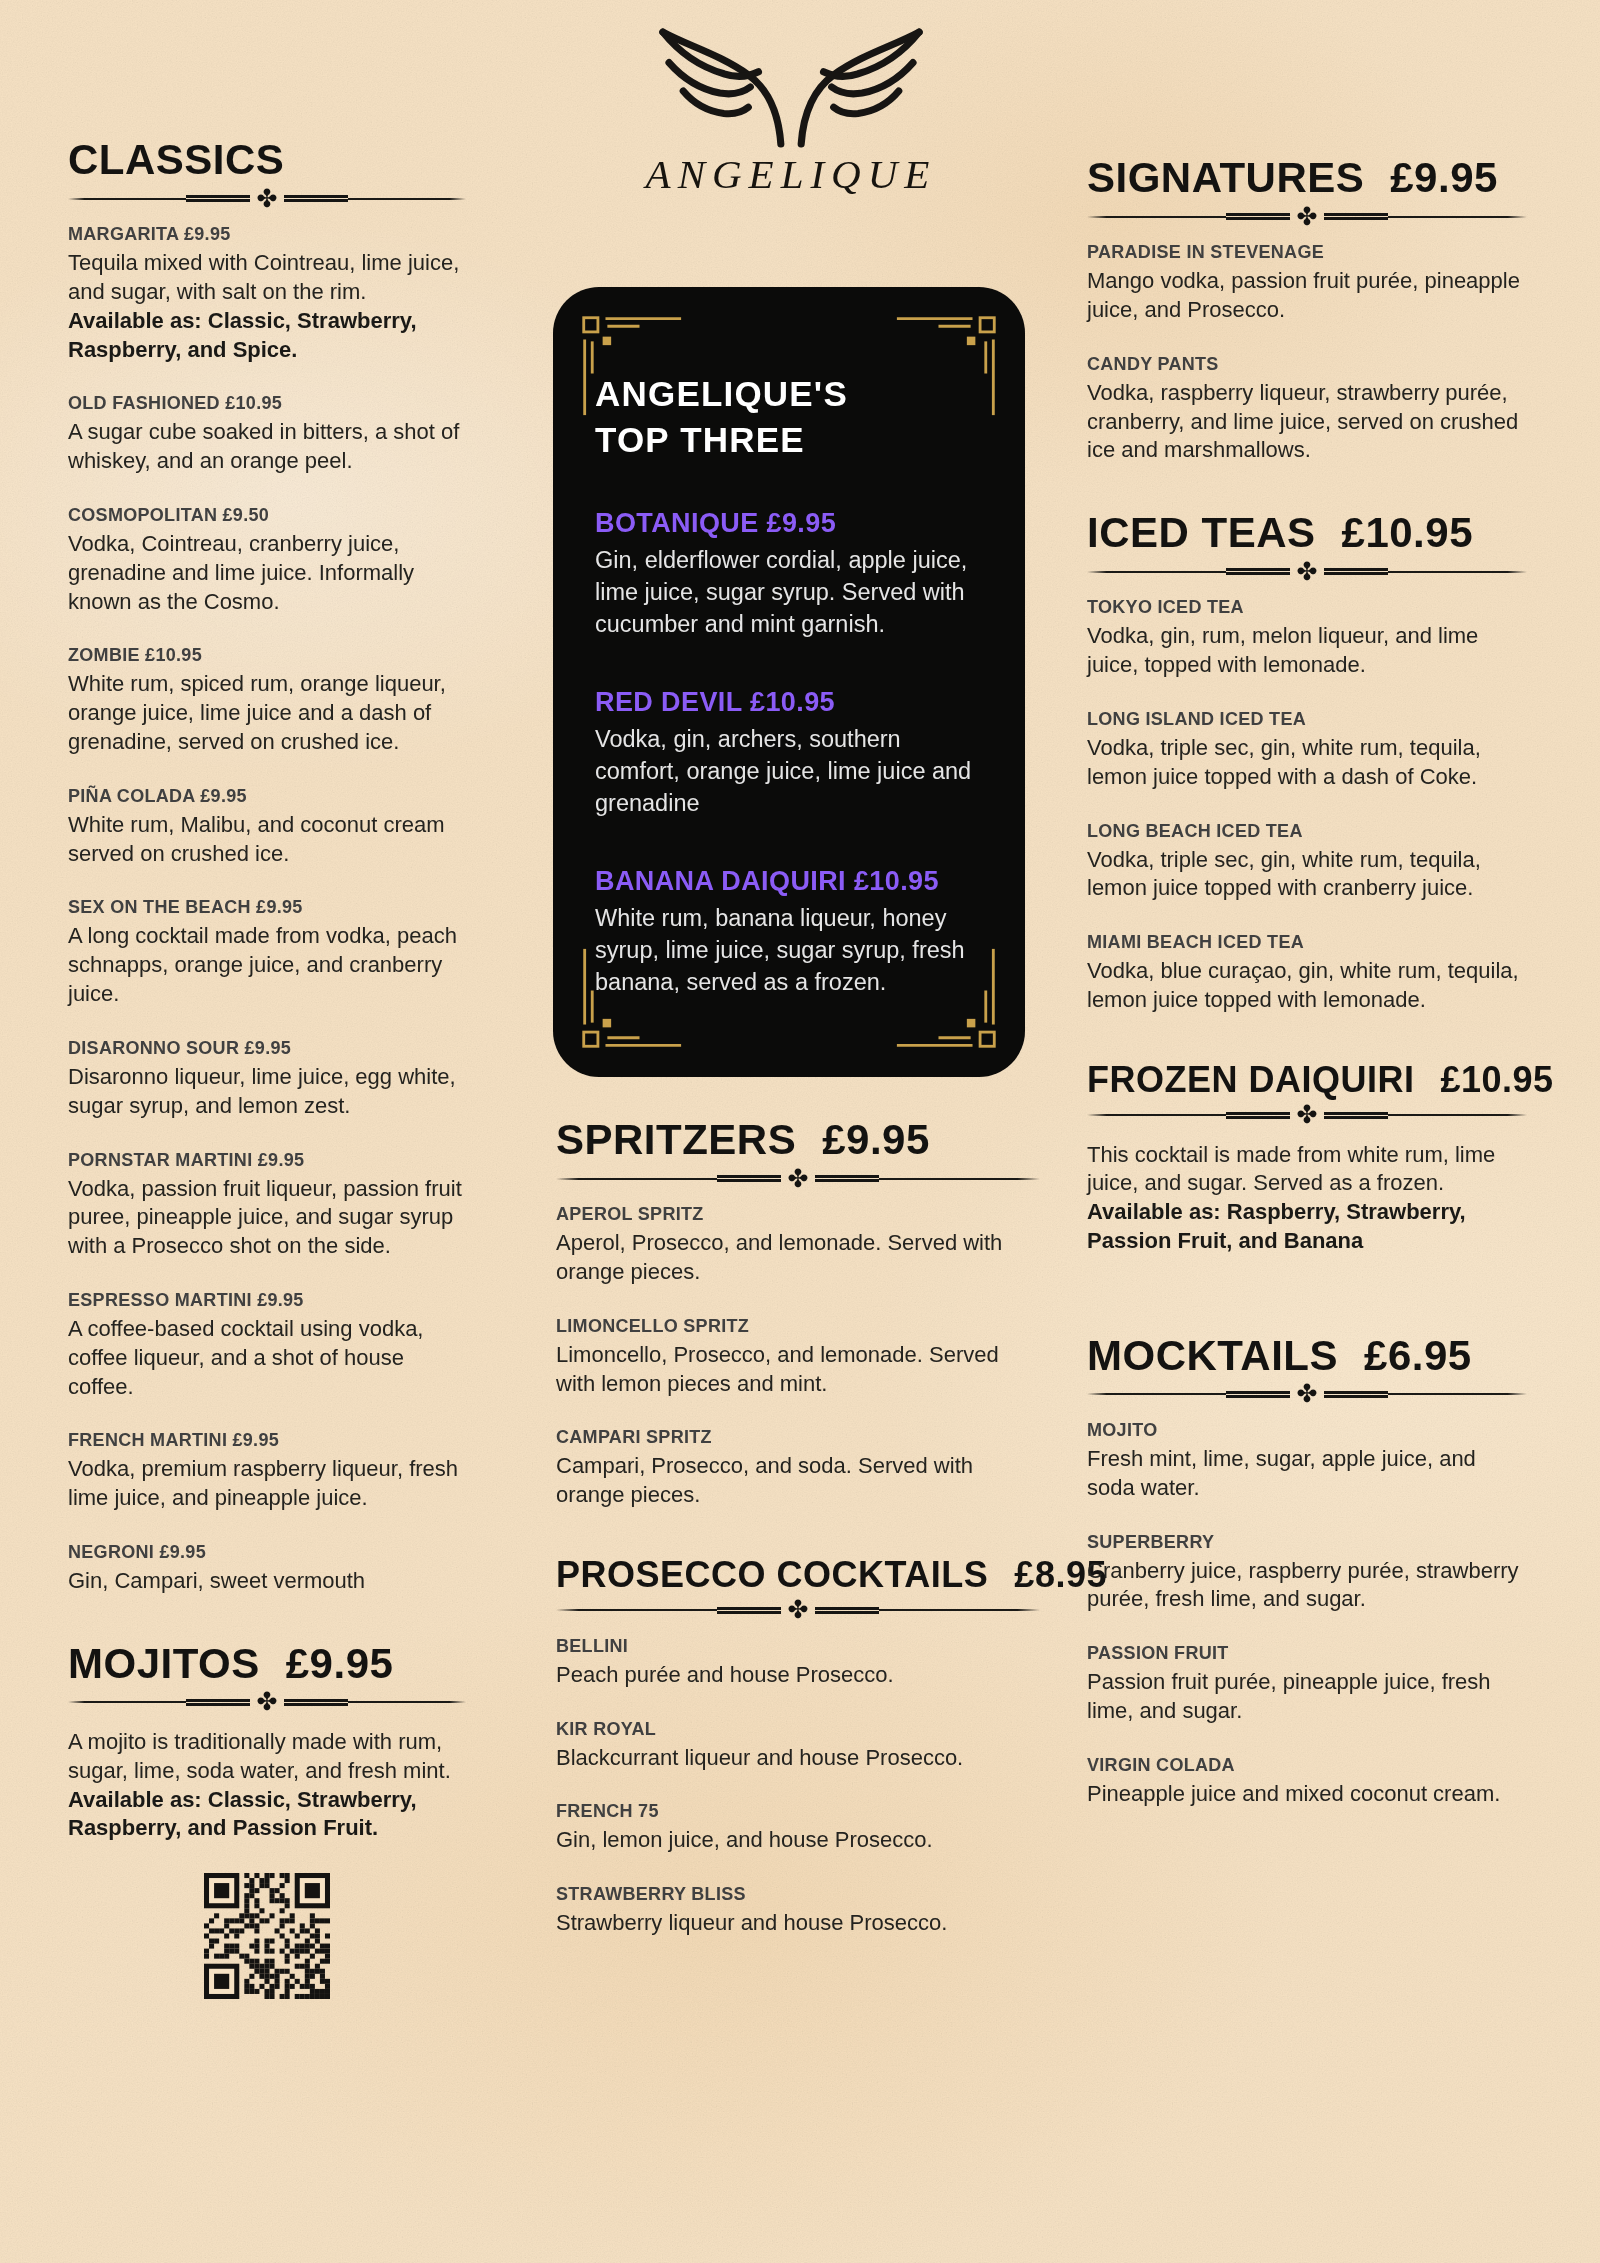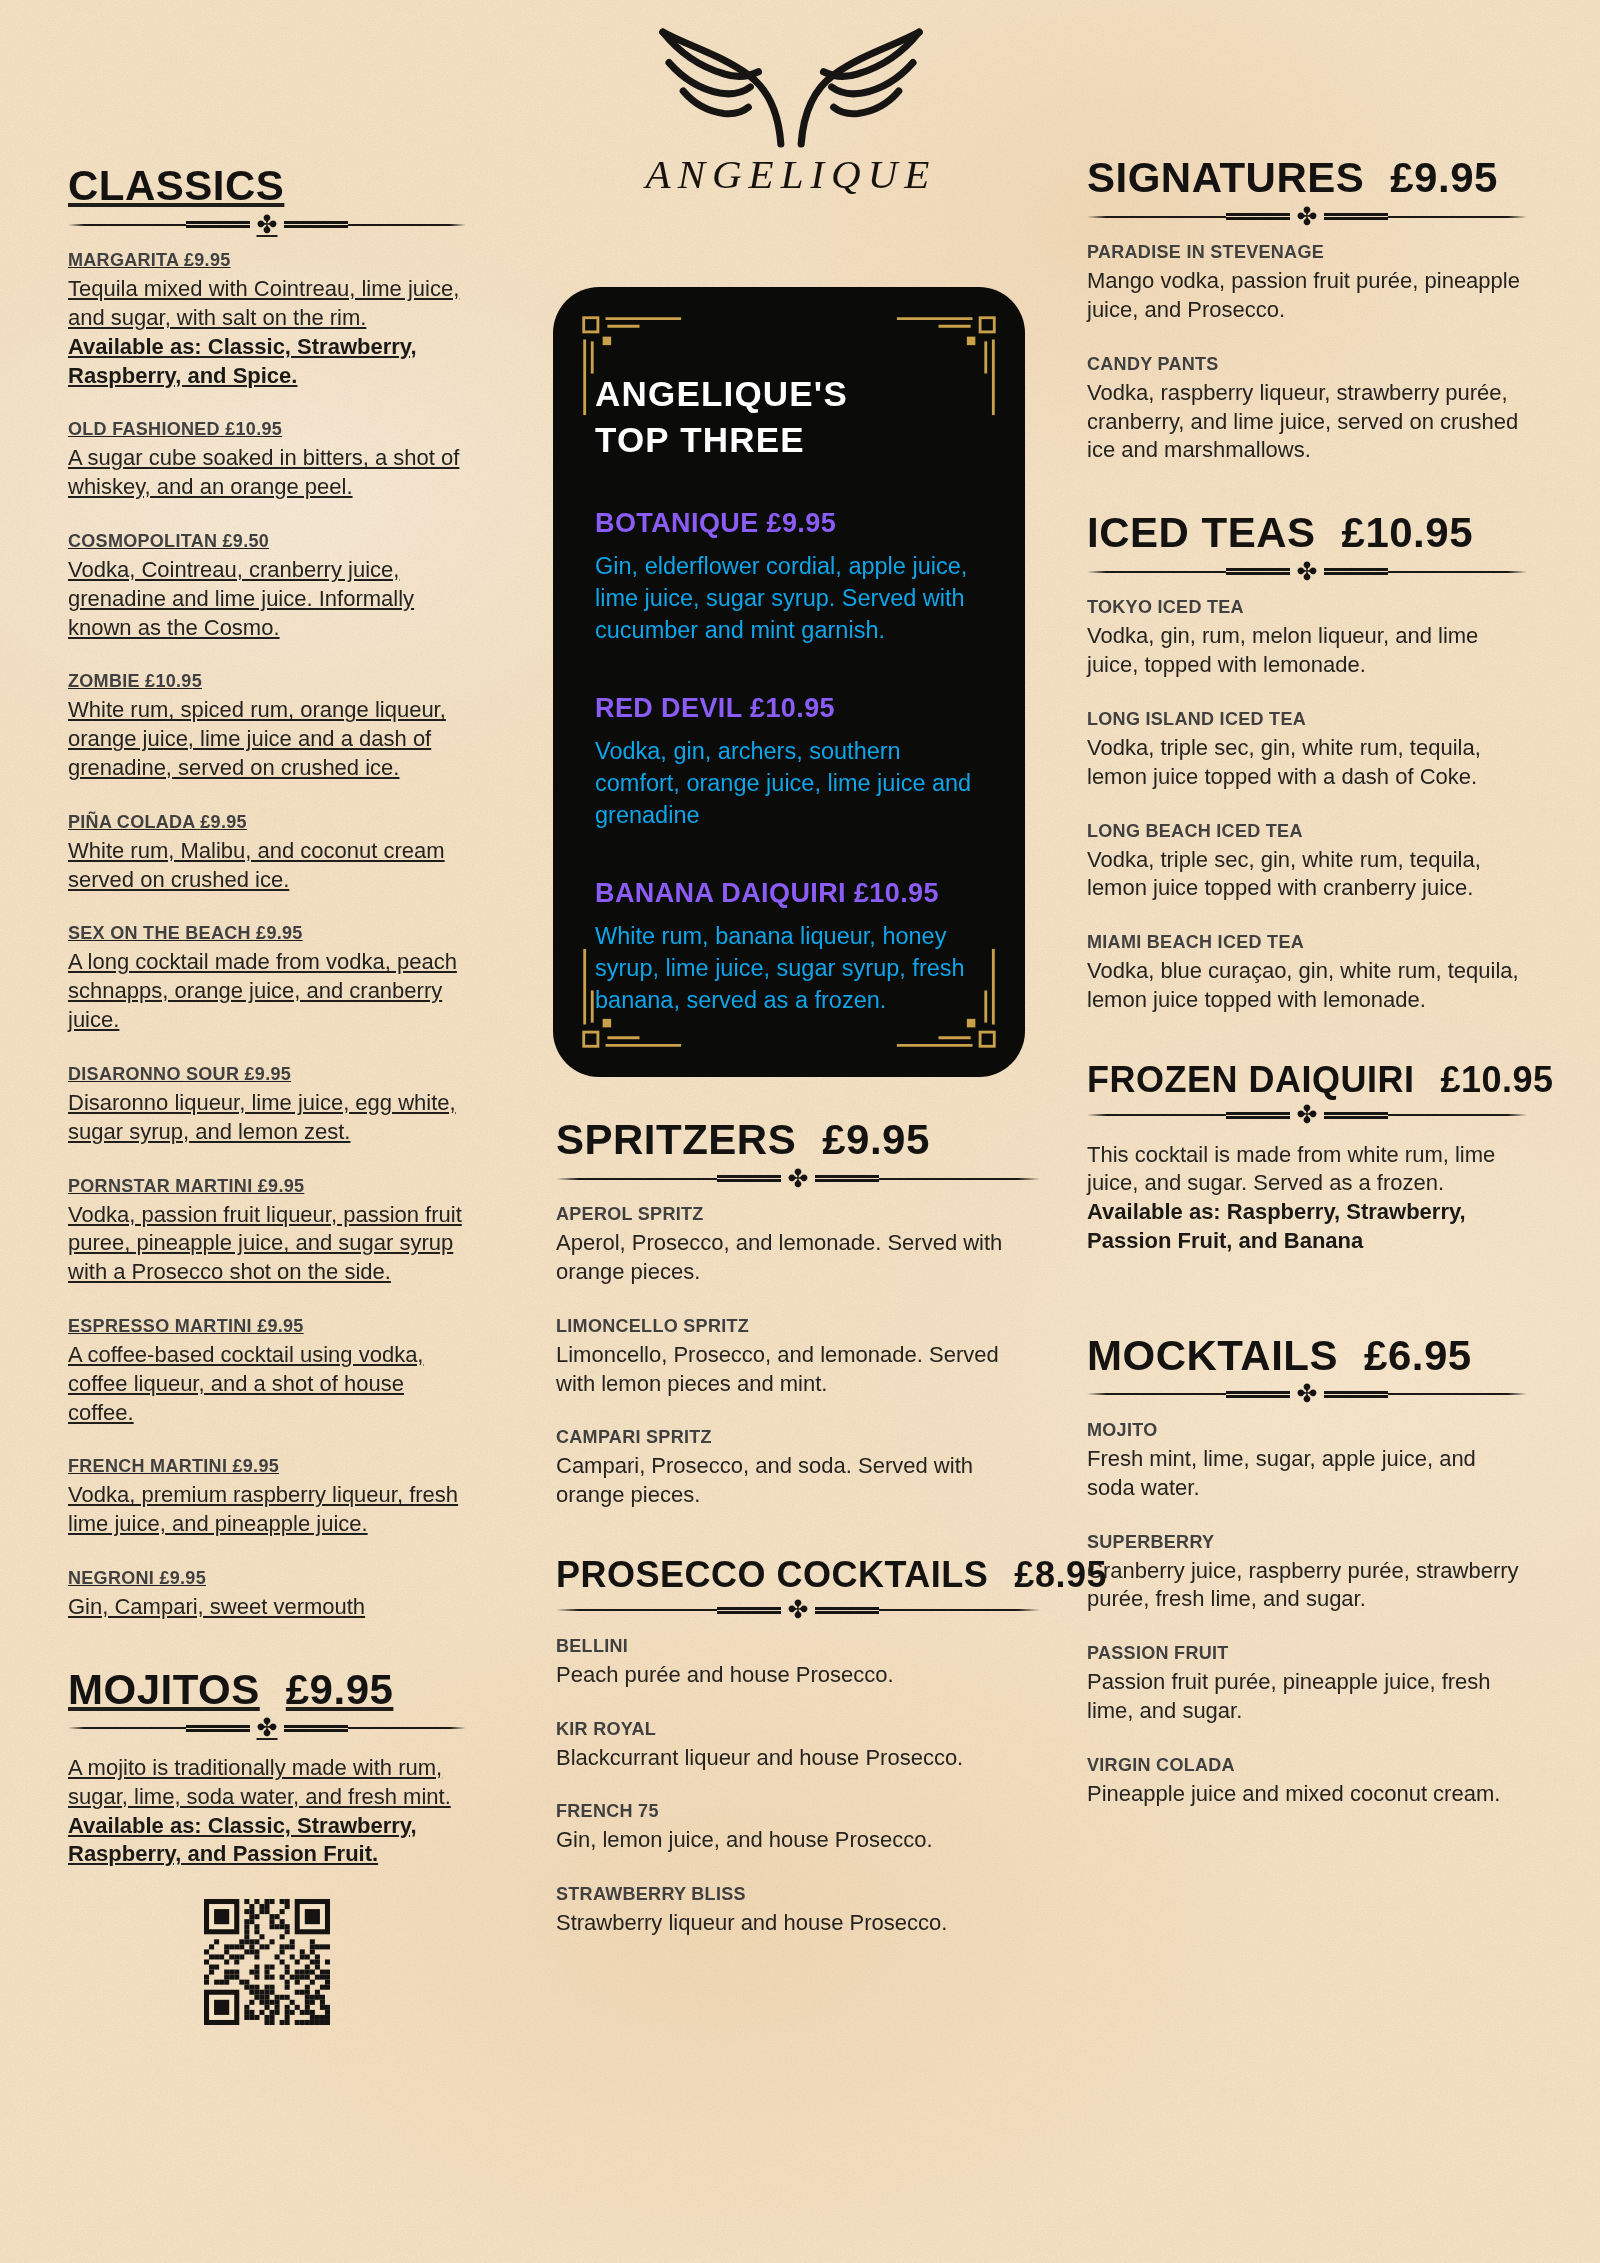--- a/index.html
+++ b/index.html
@@ -17,21 +17,21 @@
     background:
       radial-gradient(ellipse 600px 400px at 18% 22%, rgba(255,255,255,.30), transparent 70%),
       radial-gradient(ellipse 700px 500px at 85% 60%, rgba(255,244,224,.35), transparent 70%),
       radial-gradient(ellipse 800px 500px at 45% 85%, rgba(236,200,150,.30), transparent 70%),
       radial-gradient(ellipse 500px 380px at 70% 10%, rgba(238,205,160,.35), transparent 70%);
   }
   .texture{position:absolute;inset:0;z-index:0;mix-blend-mode:multiply;opacity:.16;}
   .layer{position:absolute;z-index:2;}
 
   
-  .col-left{left:68px;top:164px;width:398px;text-decoration:underline;}
+  .col-left{left:68px;top:138px;width:398px;}
   .col-mid{left:556px;top:1118px;width:484px;}
   .col-right{left:1087px;top:156px;width:440px;}
 
   
   .sec-title{
     display:flex;align-items:baseline;
     font-size:42px;font-weight:700;letter-spacing:.5px;
     color:#141311;line-height:1.05;white-space:nowrap;
   }
   .sec-title .price{margin-left:26px;}
@@ -69,21 +69,21 @@
   .card{
     left:553px;top:287px;width:472px;height:790px;
     background:#0b0b0a;border-radius:46px;
     box-sizing:border-box;padding:84px 42px 0;
     text-align:left;
   }
   .card-title{color:#ffffff;font-size:35px;font-weight:700;line-height:1.3;letter-spacing:1.2px;}
   .card-item{margin-top:46px;}
   .card-item:first-of-type{margin-top:56px;}
   .card-item .name{font-size:27px;font-weight:700;color:#8b5cf6;letter-spacing:.4px;}
-  .card-item .desc{font-size:23.5px;line-height:1.36;color:#0ea5e9;margin-top:12px;}
+  .card-item .desc{font-size:23.5px;line-height:1.36;color:#e5e5e5;margin-top:6px;}
   .corner{position:absolute;width:104px;height:104px;}
   .corner svg{display:block;}
   .corner.tl{top:26px;left:26px;}
   .corner.tr{top:26px;right:26px;transform:scaleX(-1);}
   .corner.bl{bottom:26px;left:26px;transform:scaleY(-1);}
   .corner.br{bottom:26px;right:26px;transform:scale(-1,-1);}
 
   .qr-wrap{margin-top:30px;text-align:center;}
 </style>
 </head>

